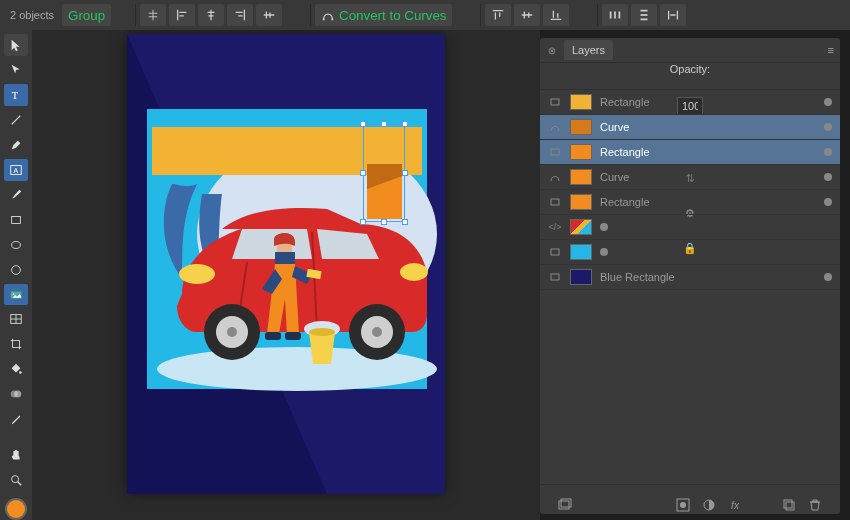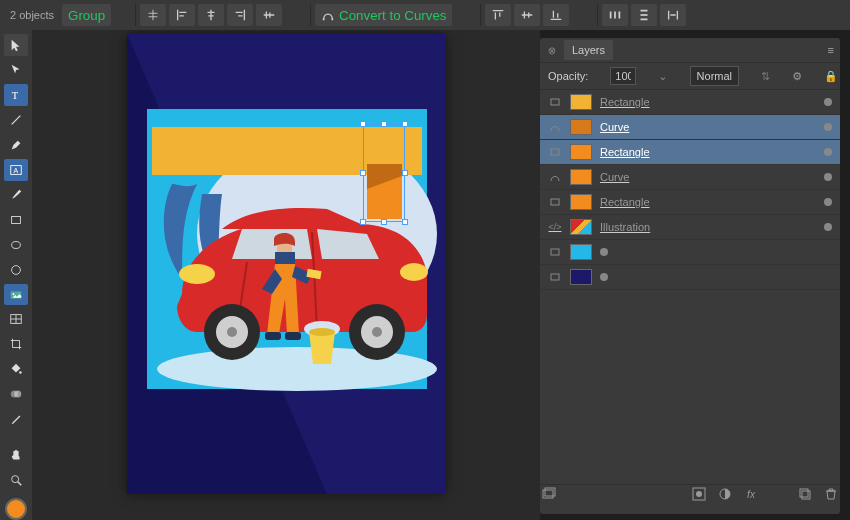--- a/index.html
+++ b/index.html
@@ -21,34 +21,34 @@
   
   .canvas-wrap { position: absolute; left: 32px; top: 30px; right: 310px; bottom: 0; background: #2a2a2a; display: flex; align-items: flex-start; justify-content: center; overflow: hidden; padding-top: 4px; }
   .artboard { width: 318px; height: 460px; background: #1b1968; position: relative; box-shadow: 0 0 12px rgba(0,0,0,.5); }
 
   
   .panel { position: absolute; right: 10px; top: 38px; width: 300px; bottom: 6px; background: #3a3a3a; border-radius: 3px; display: flex; flex-direction: column; }
   .panel-tabs { display: flex; align-items: center; height: 24px; padding: 0 6px; gap: 6px; }
   .closeX { width: 12px; height: 12px; border-radius: 50%; display: flex; align-items: center; justify-content: center; cursor: pointer; color: #888; font-size: 10px;}
   .tab { font-size: 11px; background: #484848; padding: 4px 8px; border-radius: 2px 2px 0 0; cursor: pointer; }
   .panel-menu { margin-left: auto; cursor: pointer; color: #aaa; }
-  .opacity-row { display: flex; align-items: center; gap: 22px; height: 28px; padding: 0 8px; border-top: 1px solid #303030; border-bottom: 1px solid #303030; }
+  .opacity-row { display: flex; align-items: center; gap: 22px; height: 28px; padding: 0 8px; border-top: 1px solid #303030; border-bottom: 1px solid #303030; flex-direction: column; }
   .opacity-row input { width: 26px; background: #2d2d2d; border: 1px solid #555; color: #ccc; padding: 2px 4px; font-size: 11px; }
   .blend { flex: 1; background: #2d2d2d; border: 1px solid #555; color: #ccc; padding: 2px 6px; font-size: 11px; height: 20px; display: flex; align-items: center; }
   .gear { cursor: pointer; color: #999; }
   .lock { cursor: pointer; color: #999; }
   .layer-list { flex: 1; overflow: auto; }
-  .layer { display: flex; align-items: center; height: 25px; padding: 0 8px; gap: 8px; border-bottom: 1px solid #333; cursor: pointer; text-decoration: underline; }
+  .layer { display: flex; align-items: center; height: 25px; padding: 0 8px; gap: 8px; border-bottom: 1px solid #333; cursor: pointer; }
   .layer.selected { background: #567495; color: #fff; }
   .thumb { width: 22px; height: 16px; border: 1px solid #666; flex-shrink: 0; }
   .layer .name { flex: 1; color: #999; font-size: 11px; }
   .layer.selected .name { color: #fff; }
   .vis { width: 8px; height: 8px; border-radius: 50%; background: #888; }
   .type-ico { width: 14px; height: 14px; display: flex; align-items: center; justify-content: center; color: #888; flex-shrink:0; }
-  .panel-footer { height: 30px; border-top: 1px solid #303030; display: flex; align-items: flex-start; padding: 0 0; gap: 8px; }
+  .panel-footer { height: 30px; border-top: 1px solid #303030; display: flex; align-items: flex-end; padding: 0 16px; gap: 8px; }
   .panel-footer .spacer { flex: 1; }
   .ftool { width: 18px; height: 18px; display: flex; align-items: center; justify-content: center; cursor: pointer; color: #999; }
 
   
   .sel { position: absolute; border: 1px solid #46a0ff; }
   .sel .h { position: absolute; width: 6px; height: 6px; background: #fff; border: 1px solid #46a0ff; }
   .sel .h.tl { left:-4px; top:-4px; } .sel .h.tr { right:-4px; top:-4px; }
   .sel .h.bl { left:-4px; bottom:-4px; } .sel .h.br { right:-4px; bottom:-4px; }
   .sel .h.tm { left:50%; top:-4px; margin-left:-3px; } .sel .h.bm { left:50%; bottom:-4px; margin-left:-3px; }
   .sel .h.ml { left:-4px; top:50%; margin-top:-3px; } .sel .h.mr { right:-4px; top:50%; margin-top:-3px; }
@@ -315,23 +315,20 @@
 <div class="panel">
   <div class="panel-tabs">
     <span class="closeX">⊗</span>
     <span class="tab">Layers</span>
     <span class="panel-menu">≡</span>
   </div>
   <div class="opacity-row">
     <span>Opacity:</span>
     <input value="100 %" style="">
     <span style="color:#888">⌄</span>
-    <div class="blend">
-        <span>Normal</span>
-      </div>
     <span style="color:#777">⇅</span>
     <span class="gear">⚙</span>
     <span class="lock">🔒</span>
   </div>
   <div class="layer-list" id="layer-list">
       <div class="layer">
         <span class="type-ico">
           <svg width="12" height="12" viewBox="0 0 12 12">
             <rect x="2" y="3" width="8" height="6" stroke="#888" fill="none"></rect>
           </svg>
@@ -378,39 +375,39 @@
         </span>
         <span class="thumb" style="background:#f28c1e"></span>
         <span class="name">Rectangle</span>
         <span class="vis"></span>
       </div>
       <div class="layer">
         <span class="type-ico">
           <span style="color:#888;font-size:9px">&lt;/&gt;</span>
         </span>
         <span class="thumb" style="background:linear-gradient(135deg,#d92a2a 40%,#f2b335 40% 60%,#23b8e5 60%)"></span>
-        <span class="name">Illustration</span>
         <span class="vis"></span>
       </div>
       <div class="layer">
         <span class="type-ico">
           <svg width="12" height="12" viewBox="0 0 12 12">
             <rect x="2" y="3" width="8" height="6" stroke="#888" fill="none"></rect>
           </svg>
         </span>
         <span class="thumb" style="background:#23b8e5"></span>
         <span class="vis"></span>
       </div>
       <div class="layer">
         <span class="type-ico">
           <svg width="12" height="12" viewBox="0 0 12 12">
             <rect x="2" y="3" width="8" height="6" stroke="#888" fill="none"></rect>
           </svg>
         </span>
         <span class="thumb" style="background:#1b1968"></span>
+        <span class="name">Blue Rectangle</span>
         <span class="vis"></span>
       </div>
     </div>
   <div class="panel-footer">
     <span class="ftool">
         <svg width="14" height="14" viewBox="0 0 14 14">
           <rect x="1" y="3" width="10" height="8" stroke="#999" fill="none"></rect>
           <rect x="3" y="1" width="10" height="8" stroke="#999" fill="none"></rect>
         </svg>
       </span>

